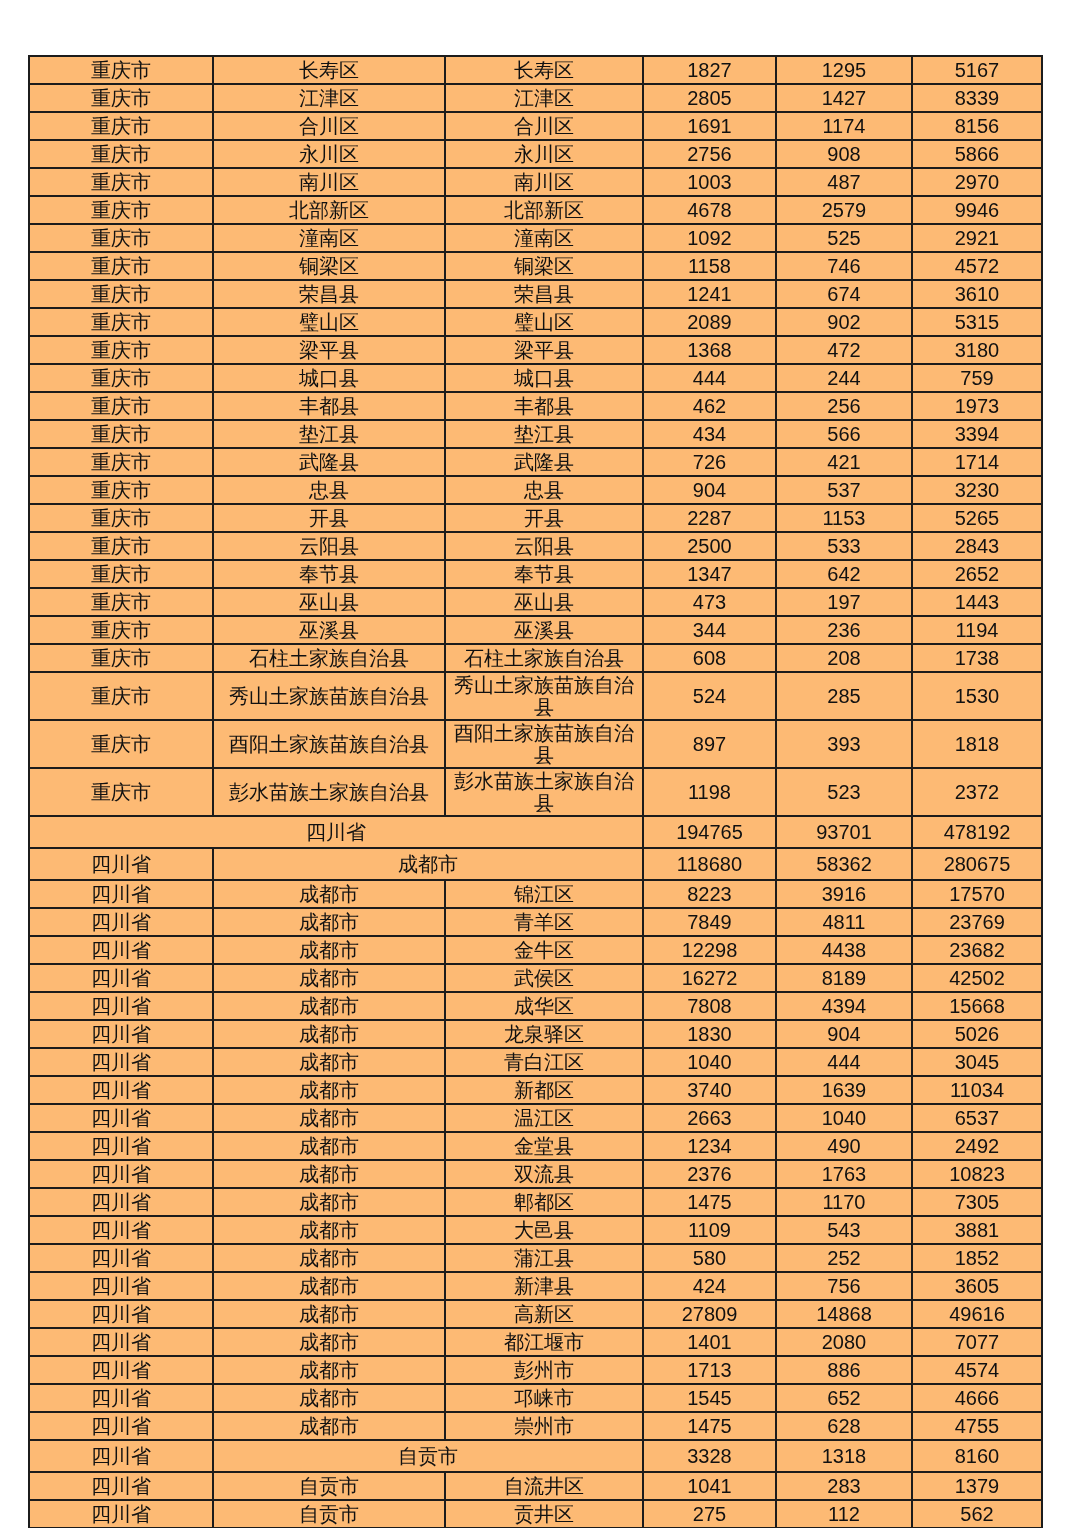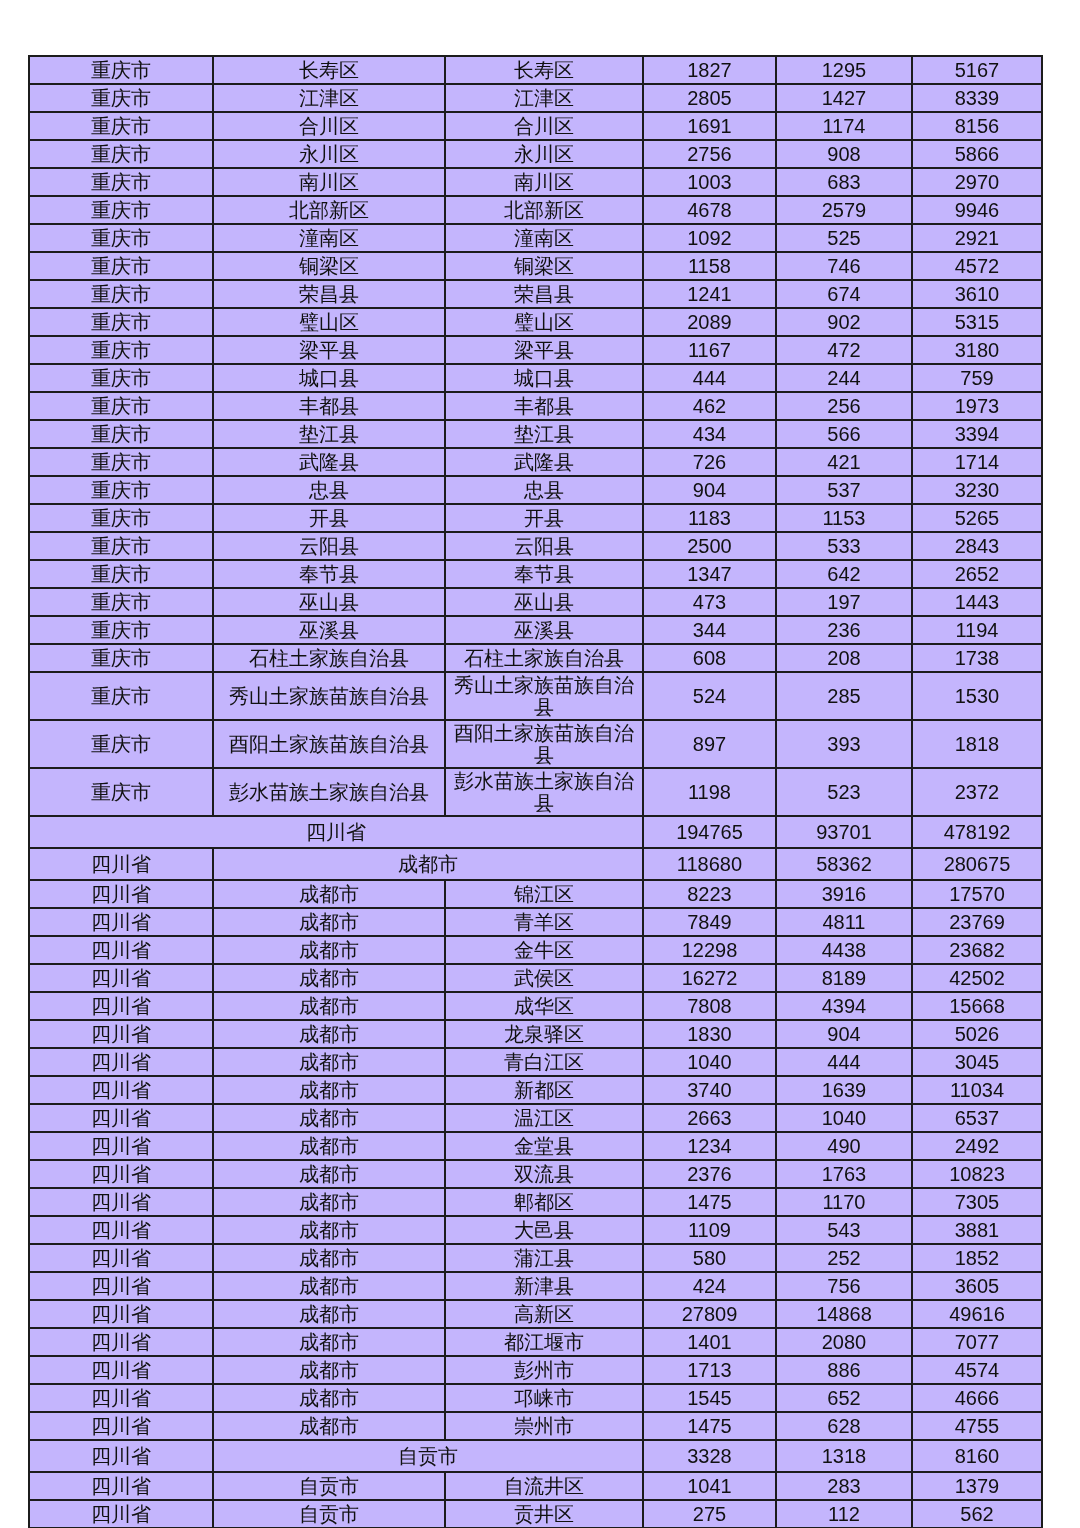--- a/index.html
+++ b/index.html
@@ -16,21 +16,21 @@
   }
   .page {
     position: absolute;
     top: 55px;
     left: 28px;
   }
   table.data-table {
     border-collapse: collapse;
     table-layout: fixed;
     width: 1013px;
-    background: #c4b5fd;
+    background: #fdba74;
   }
   table.data-table col.c1 { width: 184px; }
   table.data-table col.c2 { width: 232px; }
   table.data-table col.c3 { width: 198px; }
   table.data-table col.c4 { width: 133px; }
   table.data-table col.c5 { width: 136px; }
   table.data-table col.c6 { width: 130px; }
   table.data-table td {
     border: 2px solid #1c1c1c;
     text-align: center;
@@ -90,21 +90,21 @@
           <td>永川区</td>
           <td>2756</td>
           <td>908</td>
           <td>5866</td>
         </tr>
         <tr>
           <td>重庆市</td>
           <td>南川区</td>
           <td>南川区</td>
           <td>1003</td>
-          <td>683</td>
+          <td>487</td>
           <td>2970</td>
         </tr>
         <tr>
           <td>重庆市</td>
           <td>北部新区</td>
           <td>北部新区</td>
           <td>4678</td>
           <td>2579</td>
           <td>9946</td>
         </tr>
@@ -137,21 +137,21 @@
           <td>璧山区</td>
           <td>璧山区</td>
           <td>2089</td>
           <td>902</td>
           <td>5315</td>
         </tr>
         <tr>
           <td>重庆市</td>
           <td>梁平县</td>
           <td>梁平县</td>
-          <td>1167</td>
+          <td>1368</td>
           <td>472</td>
           <td>3180</td>
         </tr>
         <tr>
           <td>重庆市</td>
           <td>城口县</td>
           <td>城口县</td>
           <td>444</td>
           <td>244</td>
           <td>759</td>
@@ -185,21 +185,21 @@
           <td>忠县</td>
           <td>忠县</td>
           <td>904</td>
           <td>537</td>
           <td>3230</td>
         </tr>
         <tr>
           <td>重庆市</td>
           <td>开县</td>
           <td>开县</td>
-          <td>1183</td>
+          <td>2287</td>
           <td>1153</td>
           <td>5265</td>
         </tr>
         <tr>
           <td>重庆市</td>
           <td>云阳县</td>
           <td>云阳县</td>
           <td>2500</td>
           <td>533</td>
           <td>2843</td>

